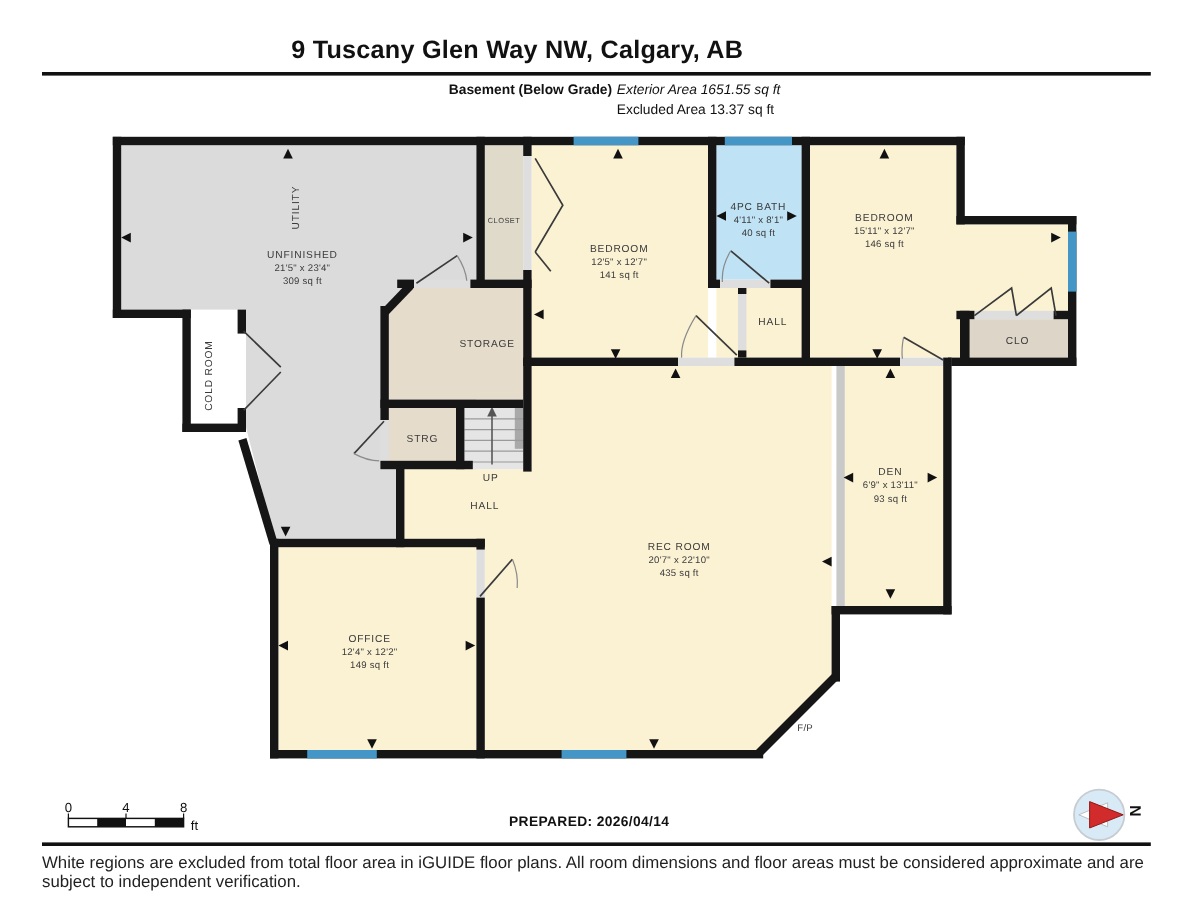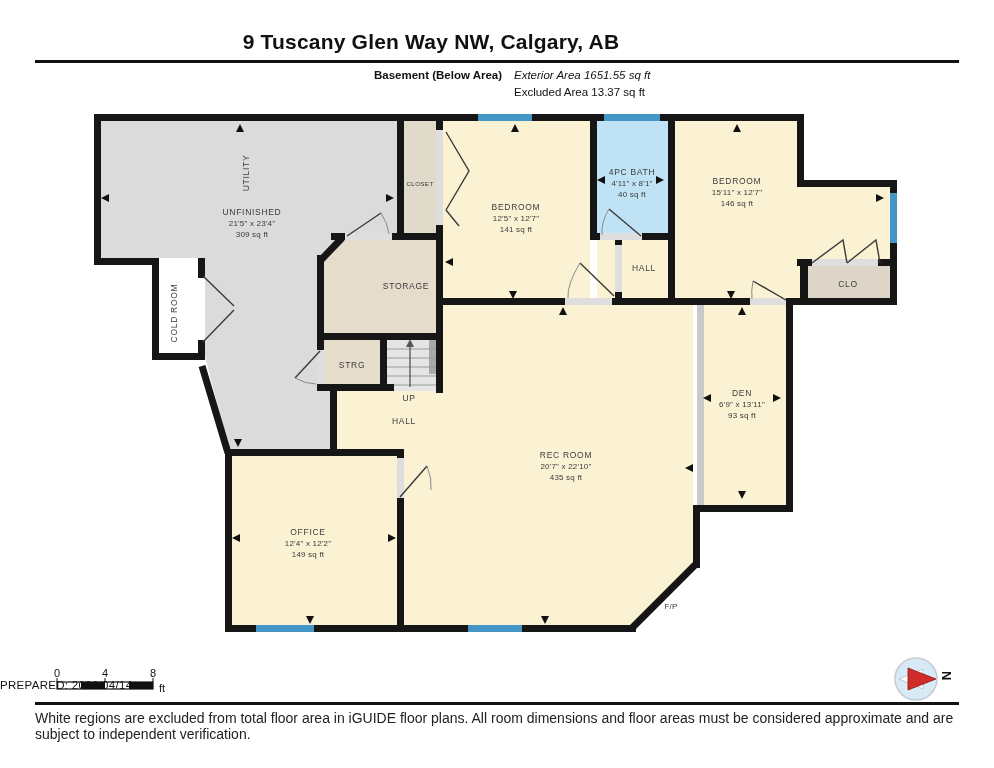--- a/index.html
+++ b/index.html
@@ -5,40 +5,40 @@
   html,body{margin:0;padding:0;background:#fff;}
   body{width:994px;height:768px;position:relative;overflow:hidden;
        font-family:"Liberation Sans", sans-serif;color:#111;}
   .abs{position:absolute;}
   #title{top:30px;left:0;width:862px;text-align:center;font-size:21px;font-weight:bold;letter-spacing:.2px;}
   .rule{left:35px;width:924px;height:3px;background:#111;}
   #rule1{top:60px;} #rule2{top:702px;}
   #floor-label{top:69px;left:374px;font-size:11.5px;font-weight:bold;}
   #ext-area{top:69px;left:514px;font-size:11.5px;font-style:italic;}
   #exc-area{top:86px;left:514px;font-size:11.5px;text-align:right;}
-  #prepared{top:679px;left:0;width:982px;font-size:11.5px;letter-spacing:.3px;}
+  #prepared{top:679px;left:0;width:982px;text-align:center;font-size:11.5px;letter-spacing:.3px;font-weight:bold;}
   #disclaimer{top:710px;left:35px;font-size:14px;color:#222;}
   svg{position:absolute;top:0;left:0;}
   .wall{fill:#161616;}
   .wline{stroke:#161616;stroke-width:7;fill:none;}
   .rn{font-size:8.5px;letter-spacing:.7px;fill:#3b3b3b;}
   .rd{font-size:8px;letter-spacing:.2px;fill:#3b3b3b;}
   .tiny{font-size:6.2px;letter-spacing:.4px;fill:#3b3b3b;}
   .door{stroke:#3a3a3a;stroke-width:1.4;fill:none;}
   .arc{stroke:#8a8a8a;stroke-width:1;fill:none;}
   .arrow{fill:#111;}
   .scale-num{font-size:11px;fill:#111;}
   text{font-family:"Liberation Sans", sans-serif;}
 </style>
 </head>
 <body>
 
 <div class="abs" id="title">9 Tuscany Glen Way NW, Calgary, AB</div>
 <div class="abs rule" id="rule1"></div>
-<div class="abs" id="floor-label">Basement (Below Area)</div>
+<div class="abs" id="floor-label">Basement (Below Grade)</div>
 <div class="abs" id="ext-area">Exterior Area 1651.55 sq ft</div>
 <div class="abs" id="exc-area">Excluded Area 13.37 sq ft</div>
 
 <svg width="994" height="768" viewBox="0 0 994 768">
 
   <g>
     <rect x="101" y="121" width="296" height="331" fill="#DBDBDB"></rect>
     <polygon points="94,356 205,356 231,458 94,458" fill="#FFFFFF"></polygon>
     <rect x="94" y="258" width="65" height="107" fill="#FFFFFF"></rect>
     <rect x="155" y="258" width="50" height="102" fill="#FFFFFF"></rect>

